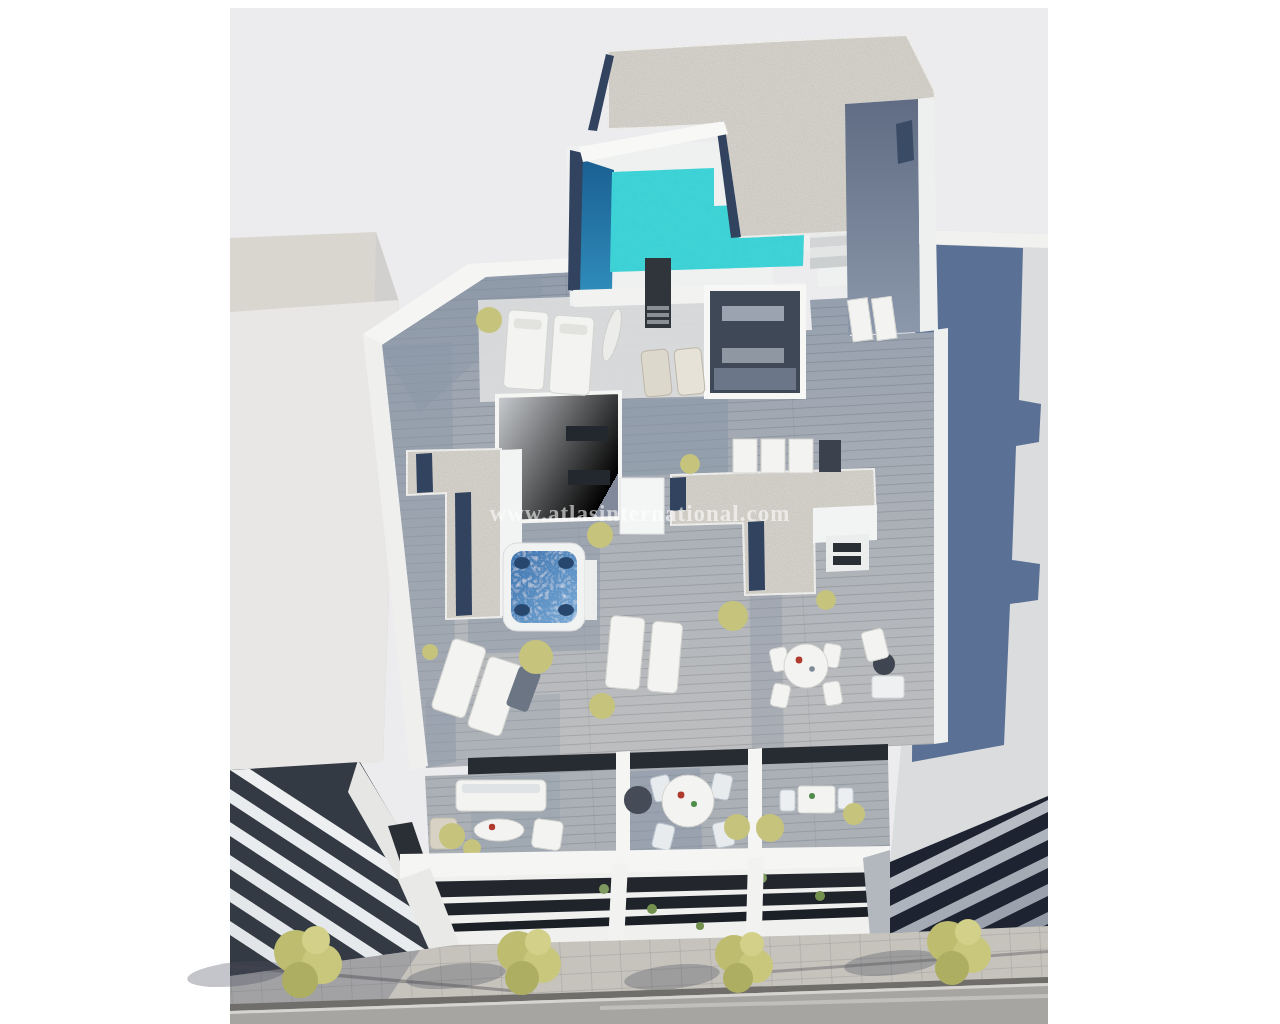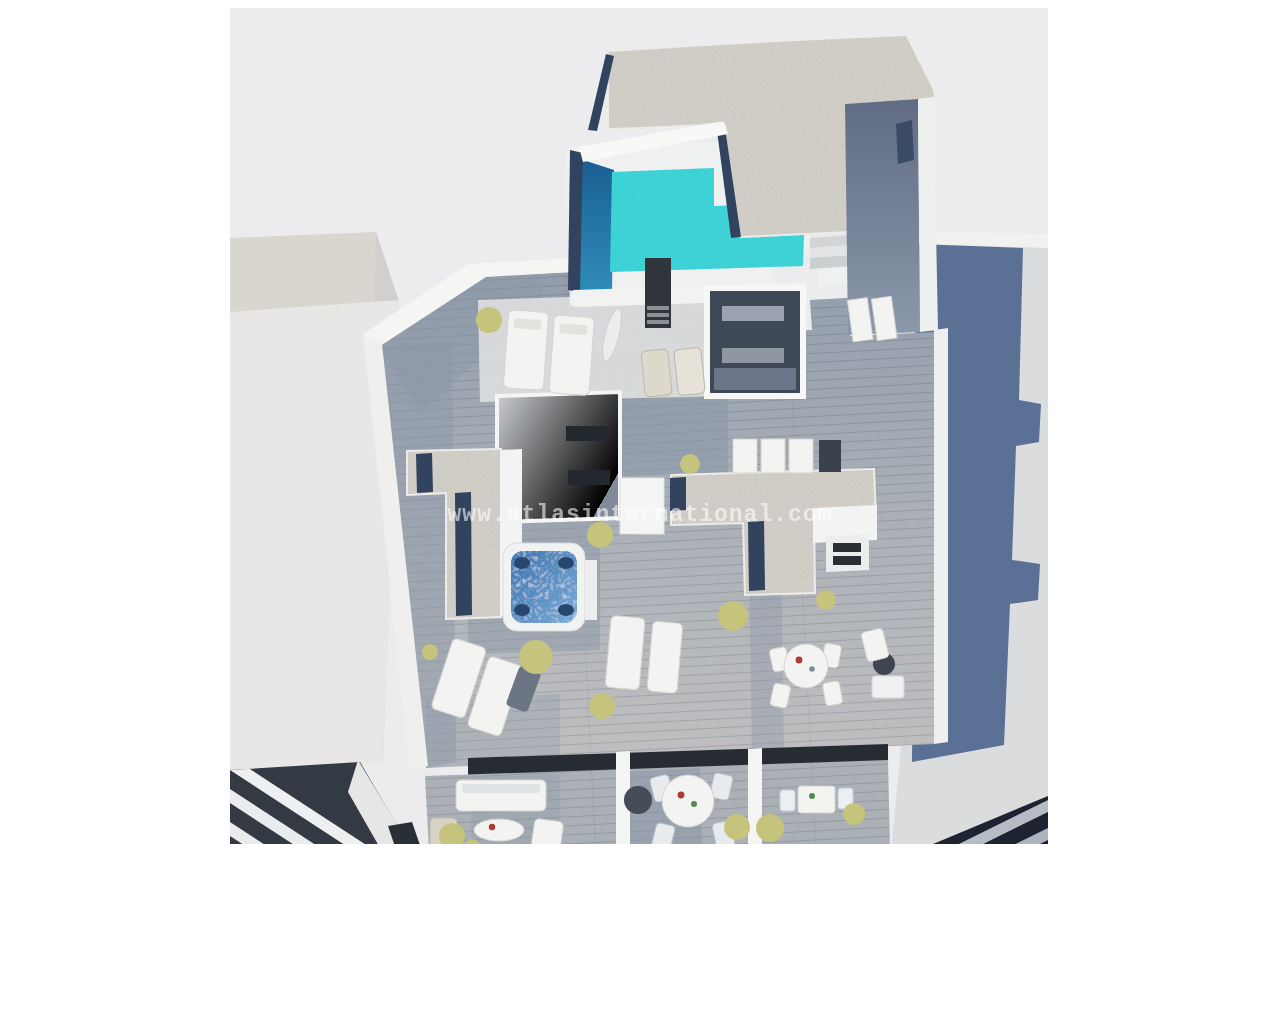--- a/index.html
+++ b/index.html
@@ -1,17 +1,17 @@
 <!DOCTYPE html>
 <html style="--pageBg: #ffffff; --skyBg: #ececee; --gravelRoof: #d8d5ce; --poolWater: #41d3d6; --poolDeep: #1f6ea6; --glassEdge: #31435f; --deckLight: #b9babc; --deckShadow: #8b97a8; --wallWhite: #f5f5f4; --wallShade: #d9dbdc; --windowDark: #23272e; --treeGreen: #c6c47c; --sidewalk: #c6c3bd; --road: #a7a5a2; --shadowBlue: #5a7095; --jacuzziWater: #4a85c2; --furnitureWhite: #f3f3f1;"><head>
 <meta charset="utf-8">
 <style>
   html,body{margin:0;padding:0;background:#fff;}
-  .stage{position:relative;width:1280px;height:844px;background:var(--pageBg,#fff);overflow:hidden;
-         font-family:Liberation Mono, monospace;}
+  .stage{position:relative;width:1280px;height:1024px;background:var(--pageBg,#fff);overflow:hidden;
+         font-family:Liberation Serif, serif;}
   svg{display:block;}
   .sky{fill:var(--skyBg,#ececee);}
   .gravel{fill:var(--gravelRoof,#d8d5ce);stroke:#fbfbfa;stroke-width:4;paint-order:stroke;}
   .wallWhite{fill:var(--wallWhite,#f5f5f4);}
   .glass{fill:var(--glassEdge,#31435f);}
   .water{fill:var(--poolWater,#41d3d6);}
   .windowDark{fill:var(--windowDark,#23272e);}
   .furn{fill:var(--furnitureWhite,#f3f3f1);stroke:#d4d4d0;stroke-width:1;}
   .bush{fill:var(--treeGreen,#9fb06a);}
   .shadowPoly{fill:var(--deckShadow,#8b97a8);}

